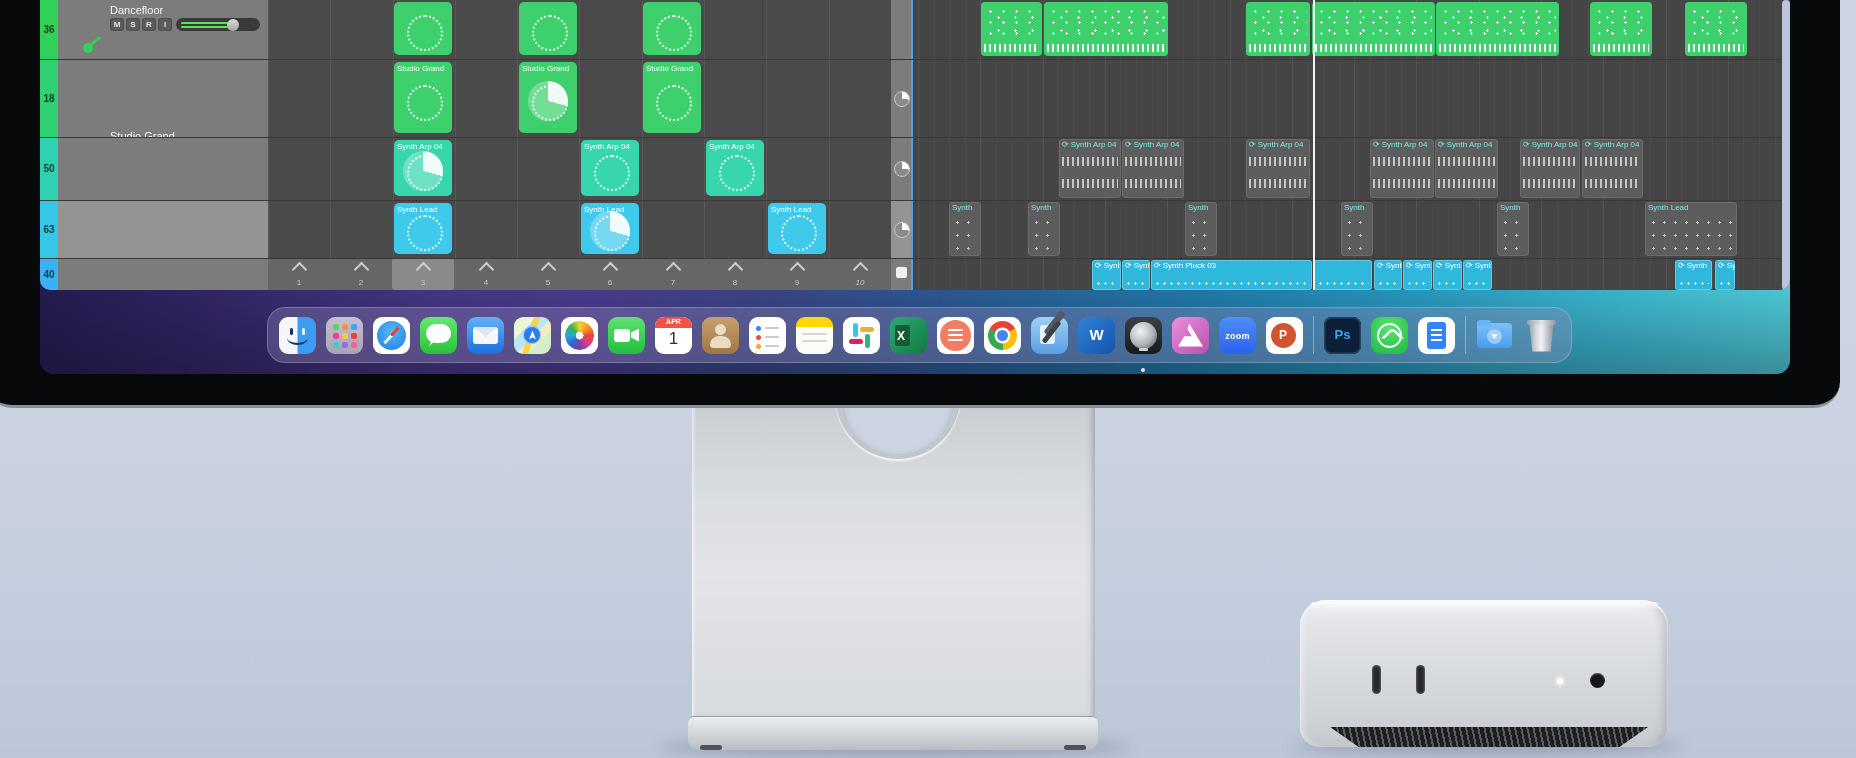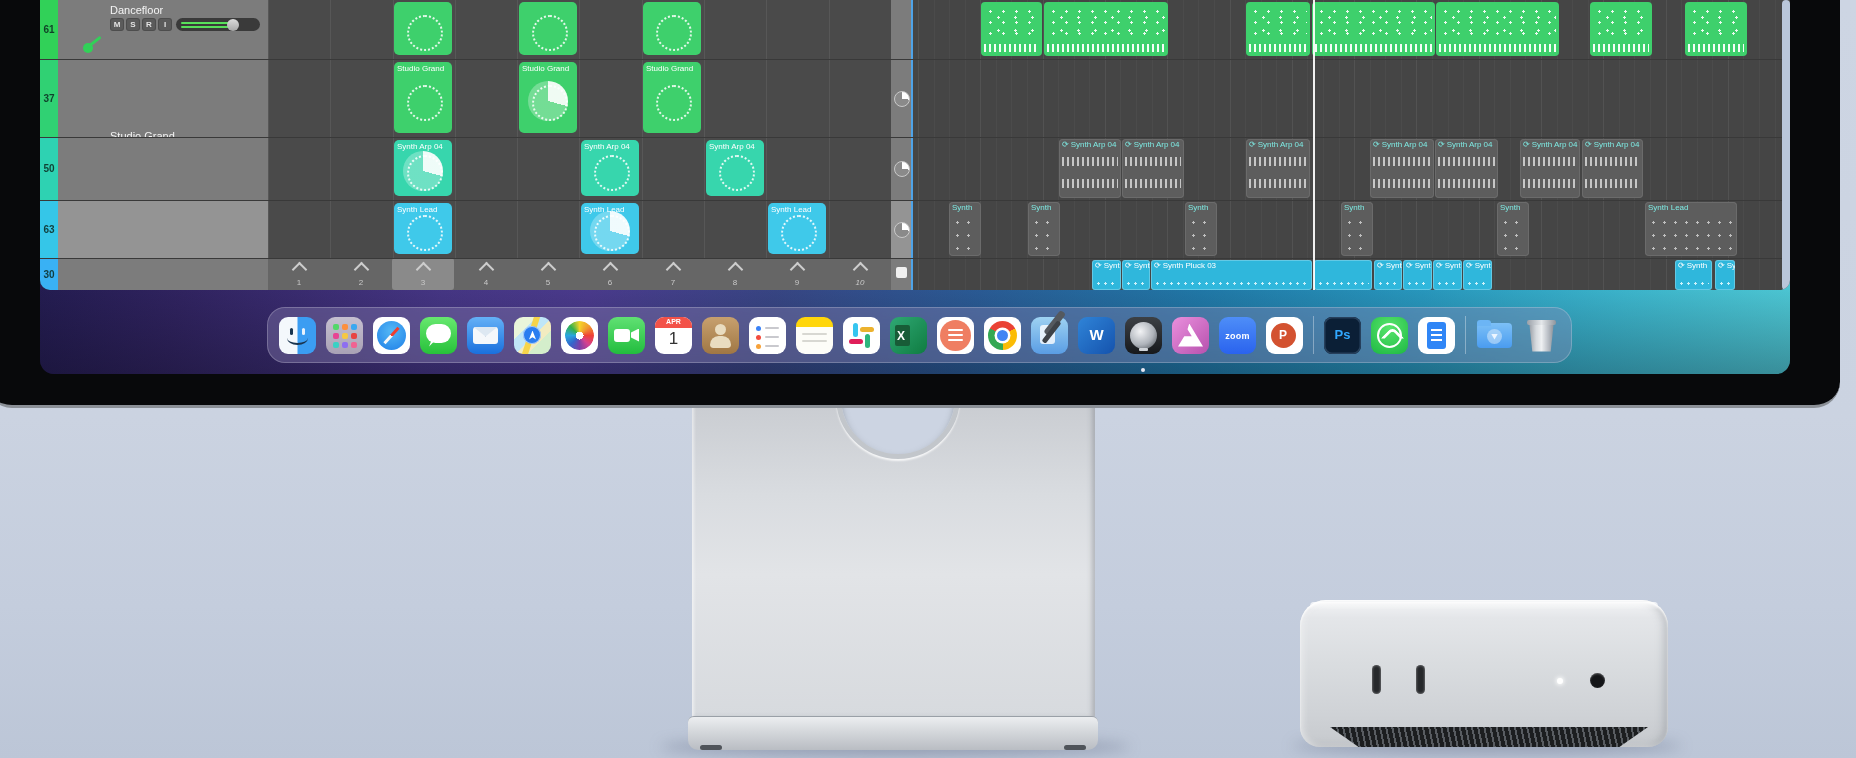--- a/index.html
+++ b/index.html
@@ -231,33 +231,33 @@
   <div class="mini-vents"></div>
 
   <div class="monitor">
     <div class="screen">
       <div class="wallpaper"></div>
 
       <div class="lw">
 
         <div class="numcol"></div>
         <div class="tnum" style="top:0;height:59px;background:#31d158;">
-            <span>61</span>
+            <span>36</span>
           </div>
         <div class="tnum" style="top:59px;height:78px;background:#30d173;">
-            <span>37</span>
+            <span>18</span>
           </div>
         <div class="tnum" style="top:137px;height:63px;background:#2ed2b2;">
             <span>50</span>
           </div>
         <div class="tnum" style="top:200px;height:58px;background:#35c6e8;">
             <span>63</span>
           </div>
         <div class="tnum" style="top:258px;height:32px;background:#39b1f4;">
-            <span>30</span>
+            <span>40</span>
           </div>
 
         <div class="thdr" style="top:0;height:59px;">
           <div class="ticon icon-guitar" style="top:14px;">
             <style>.g36:before{background:#31d158;} .g36:after{background:#31d158;}</style>
           </div>
           <div class="ticon icon-guitar g36" style="top:14px;"></div>
           <div class="tname" style="top:4px;">Dancefloor</div>
           <div class="msri" style="top:18px;">
             <b>M</b>

